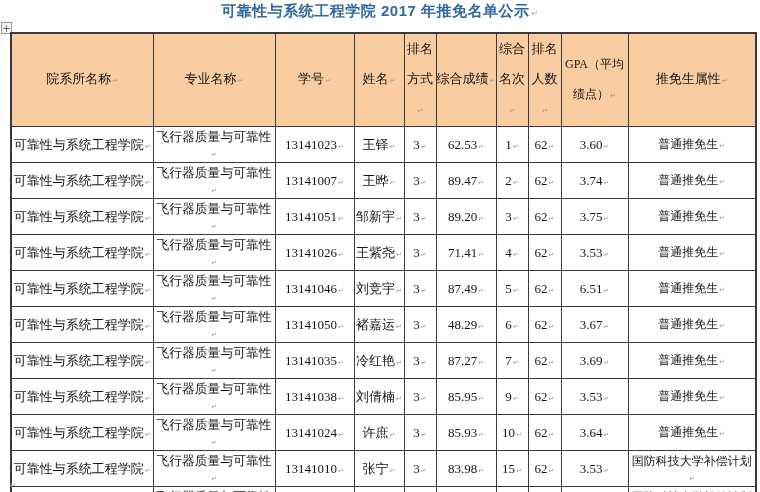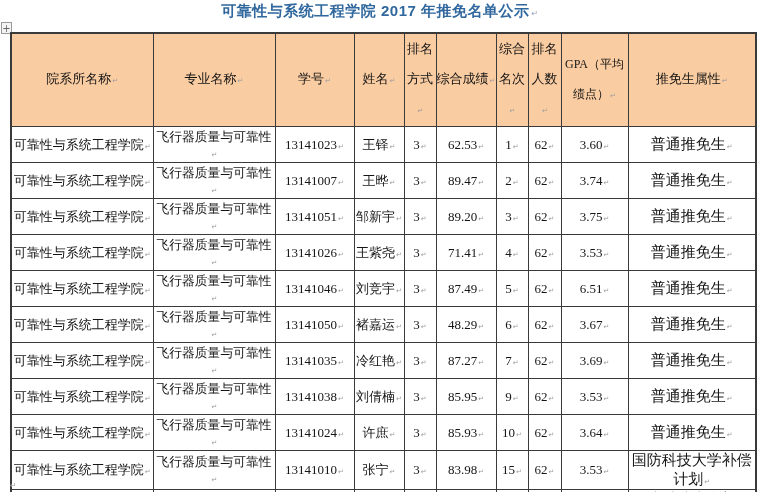--- a/index.html
+++ b/index.html
@@ -36,21 +36,21 @@
     padding:0;text-align:center;vertical-align:middle;overflow:hidden;
     color:#151515;
   }
   th{
     background:var(--header-bg);
     font-weight:normal;font-size:13px;height:64px;
     white-space:pre-line;line-height:30px;
   }
   th.c-gpa{font-size:12px;margin-left:9px;}
   td{height:35px;font-size:13px;background:#ffffff;}
-  td.c-attr{font-size:15px;}
+  td.c-attr{font-size:12px;}
   td.c-major{font-size:12.8px;text-align:center;}
   
   th::after,td::after{
     content:"\21B5";font-size:7px;color:#9b9b9b;margin-left:1px;
     font-family:"DejaVu Sans",sans-serif;font-weight:normal;
   }
   .para-mark{
     position:absolute;left:10px;top:481px;font-size:8px;color:#9b9b9b;
     font-family:"DejaVu Sans",sans-serif;
   }

